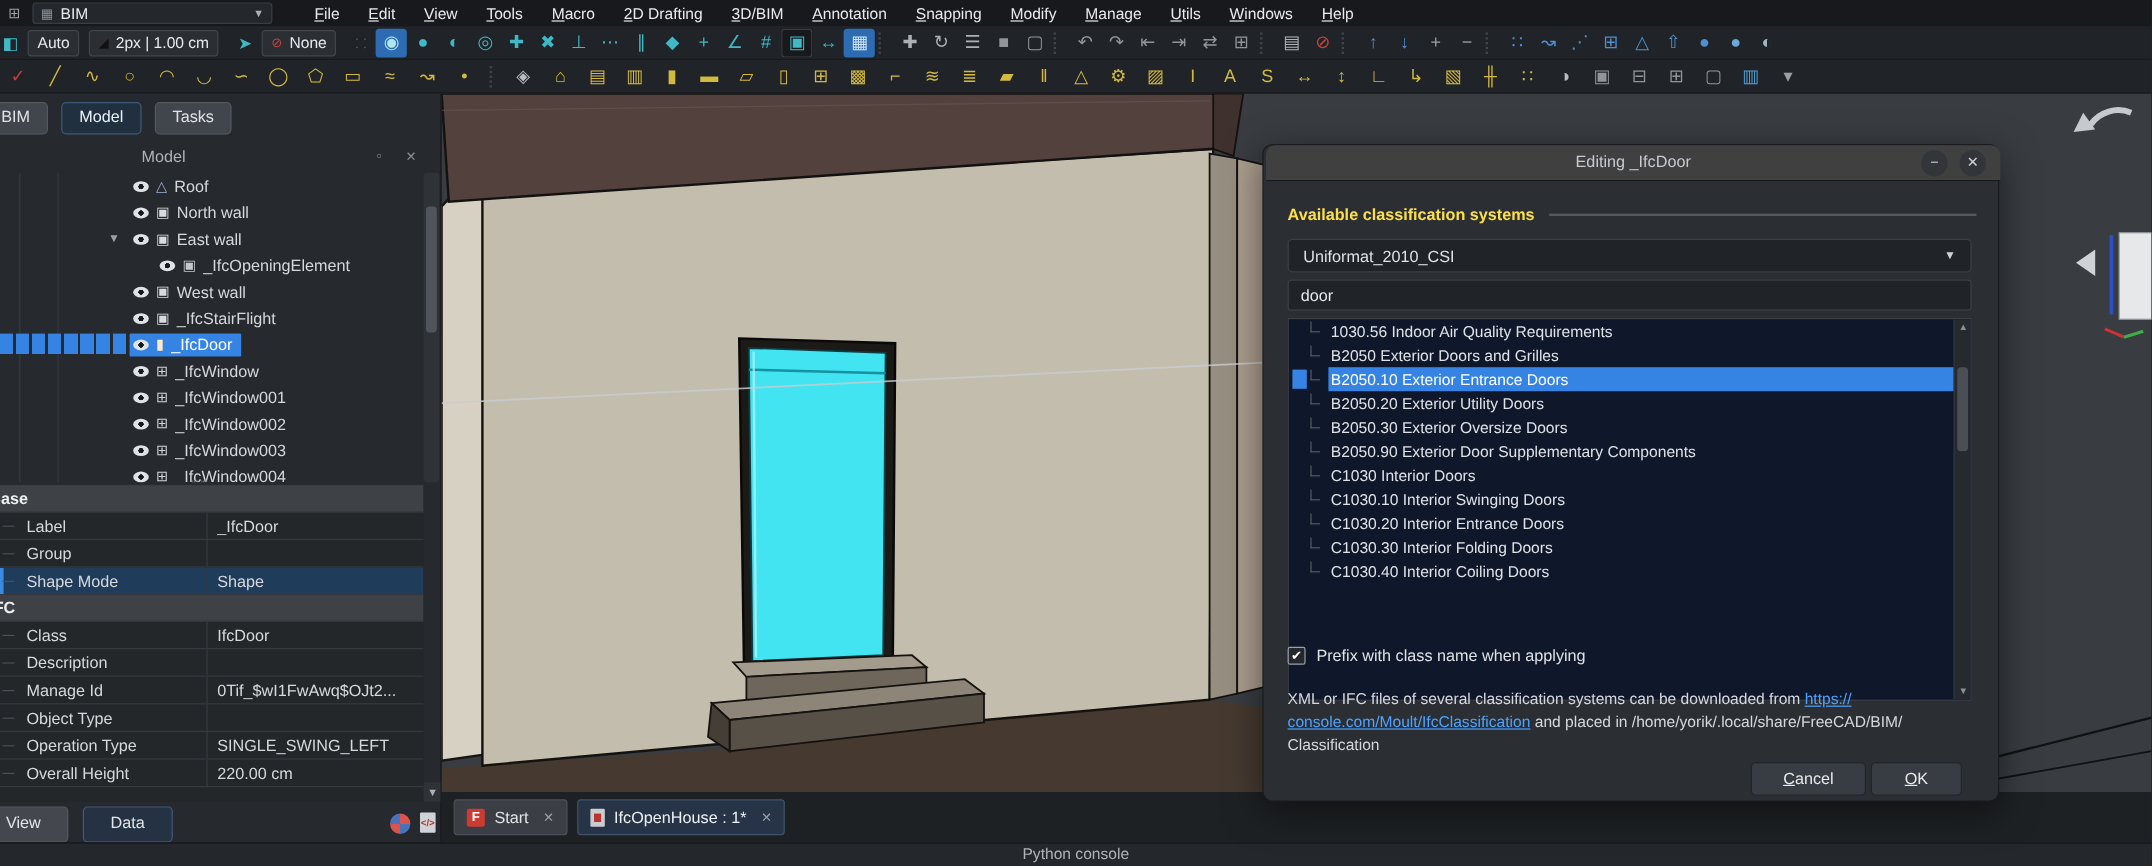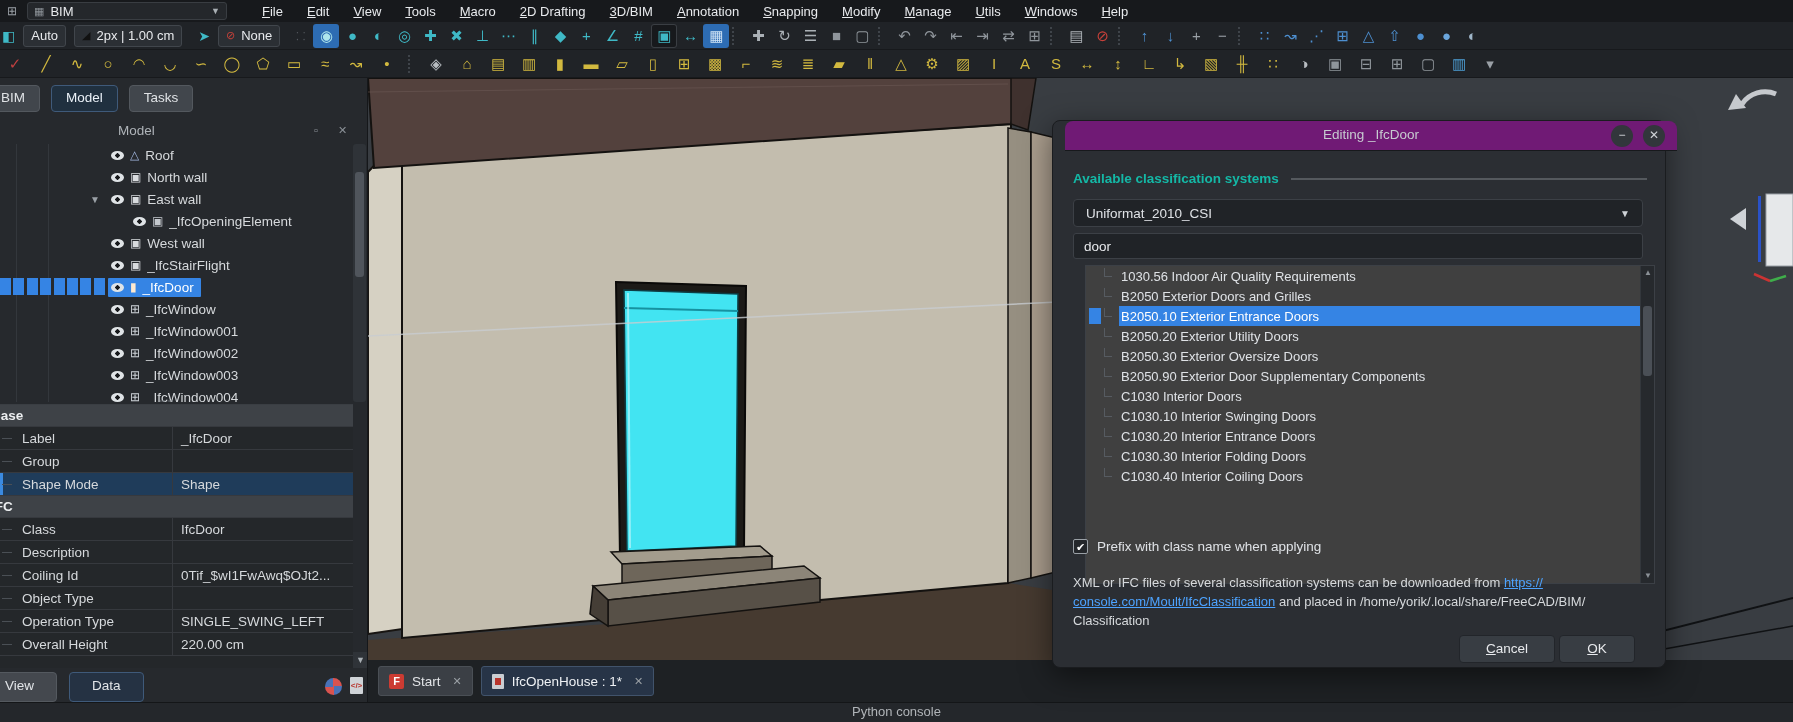--- a/index.html
+++ b/index.html
@@ -104,36 +104,36 @@
   .ifcdoc::after { content:""; position:absolute; left:3px; top:4px; width:6px; height:7px; background:#b8342c; }
 
   
   .pybar { position:absolute; left:0; top:702px; width:1793px; height:20px; background:#24272b;
     border-top:1px solid #141618; color:#b0b4b8; font-size:13px; text-align:center; line-height:18px; }
 
   
   .dialog { position:absolute; left:1052px; top:120px; width:614px; height:548px; background:#2b2e33;
     border:1px solid #1a1c1f; border-radius:8px; box-shadow:0 8px 30px rgba(0,0,0,.5);
     color:#dfe2e6; font-size:13.5px; z-index:5; }
-  .dtitle { position:absolute; left:12px; top:0; width:100%; height:30px; background:#701a75;
+  .dtitle { position:absolute; left:2px; top:0; width:100%; height:30px; background:#404040;
     border-radius:8px 8px 0 0; border-bottom:1px solid #17191c; }
   .dtitle .t { position:absolute; width:100%; text-align:center; top:6px; color:#c7cbd0; }
   .wbtn { position:absolute; top:4px; width:22px; height:22px; border-radius:50%; background:#32363b;
     color:#cfd3d7; text-align:center; line-height:21px; font-size:12px; }
   .wbtn.min { right:44px; } .wbtn.cls { right:12px; }
   .sectionrow { position:absolute; left:20px; top:50px; width:574px; display:flex; align-items:center; gap:12px; }
-  .sectionrow .lbl { font-weight:bold; color:#14b8a6; white-space:nowrap; }
+  .sectionrow .lbl { font-weight:bold; color:#fde047; white-space:nowrap; }
   .sectionrow .rule { flex:1; height:2px; background:#55595e; }
   .dcombo { position:absolute; left:20px; top:78px; width:570px; height:28px; background:#202327;
     border:1px solid #3c4046; border-radius:4px; display:flex; align-items:center; padding:0 12px; }
   .dcombo .arr { margin-left:auto; color:#cfd3d7; font-size:10px; }
   .dsearch { position:absolute; left:20px; top:112px; width:570px; height:26px; background:#202327;
     border:1px solid #3c4046; border-radius:3px; color:#e8eaed; font-size:13.5px; padding:0 10px;
     font-family:"Liberation Sans", sans-serif; }
-  .dlist { position:absolute; left:32px; top:144px; width:570px; height:319px; background:#404040;
+  .dlist { position:absolute; left:20px; top:144px; width:570px; height:319px; background:#0f172a;
     border:1px solid #3c4046; overflow:hidden; }
   .litem { position:relative; height:20px; display:flex; align-items:center; font-size:13px; color:#dfe2e6; }
   .litem .presq { display:none; width:12px; height:16px; background:#3584e4; position:absolute; left:3px; top:2px; }
   .litem .tick { width:8px; height:9px; border-left:1px solid #565b61; border-bottom:1px solid #565b61;
     margin:0 7px 8px 18px; flex:none; }
   .litem .ltext { flex:1; height:100%; display:flex; align-items:center; padding-left:2px; }
   .litem.selected .presq { display:block; }
   .litem.selected .ltext { background:#3584e4; color:#fff; }
   .lscroll { position:absolute; right:0; top:0; width:14px; height:100%; background:#26292d; border-left:1px solid #33373c; }
   .lscroll .up,.lscroll .dn { position:absolute; left:0; width:14px; height:14px; color:#8a9096; font-size:8px;
@@ -655,21 +655,21 @@
           <span class="pl">Class</span>
           <span class="pv">IfcDoor</span>
         </div>
 
         <div class="prow">
           <span class="pl">Description</span>
           <span class="pv"></span>
         </div>
 
         <div class="prow">
-          <span class="pl">Coiling Id</span>
+          <span class="pl">Manage Id</span>
           <span class="pv">0Tif_$wI1FwAwq$OJt2...</span>
         </div>
 
         <div class="prow">
           <span class="pl">Object Type</span>
           <span class="pv"></span>
         </div>
 
         <div class="prow">
           <span class="pl">Operation Type</span>

